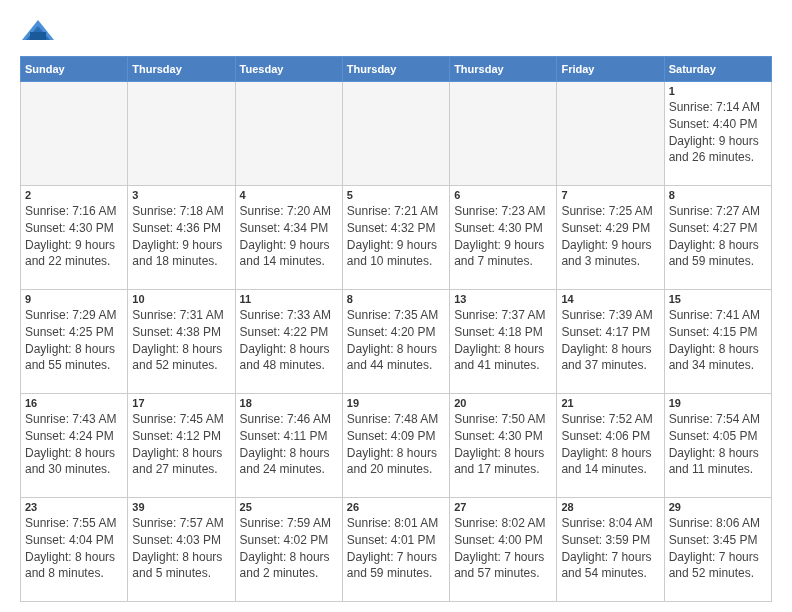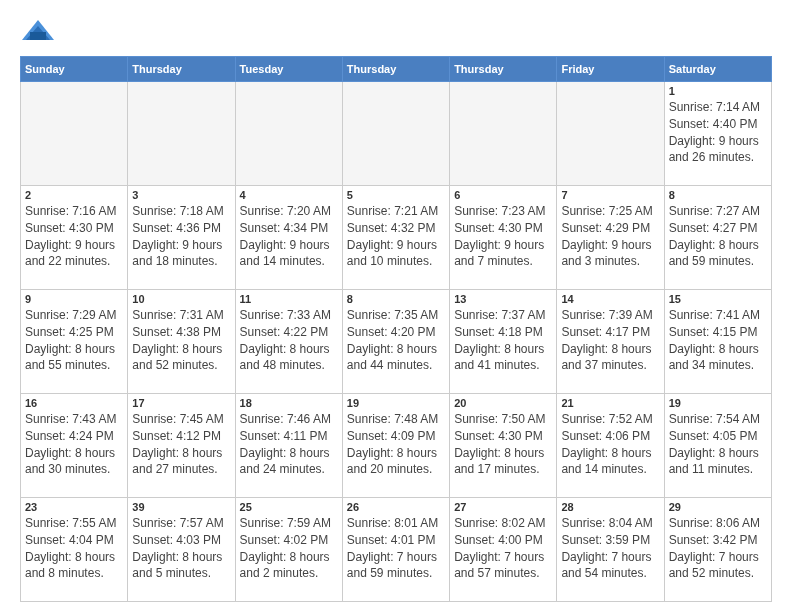--- a/index.html
+++ b/index.html
@@ -337,20 +337,20 @@
           <td>
             <span class="day-number">28</span>
             <div class="day-info">Sunrise: 8:04 AM
 Sunset: 3:59 PM
 Daylight: 7 hours
 and 54 minutes.</div>
           </td>
           <td>
             <span class="day-number">29</span>
             <div class="day-info">Sunrise: 8:06 AM
-Sunset: 3:42 PM
+Sunset: 3:45 PM
 Daylight: 7 hours
 and 52 minutes.</div>
           </td>
         </tr>
       </tbody>
   </table>
 </div>
 
 </body></html>

